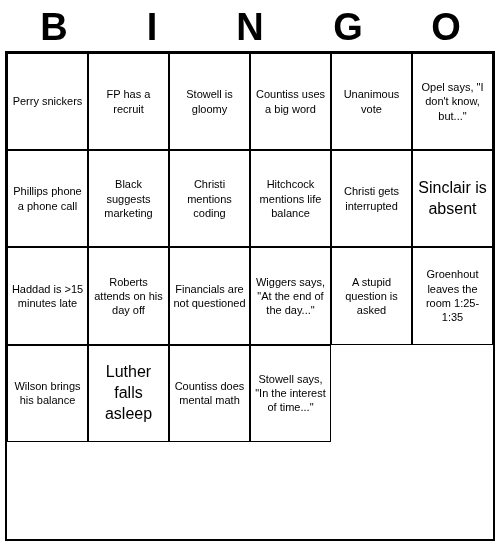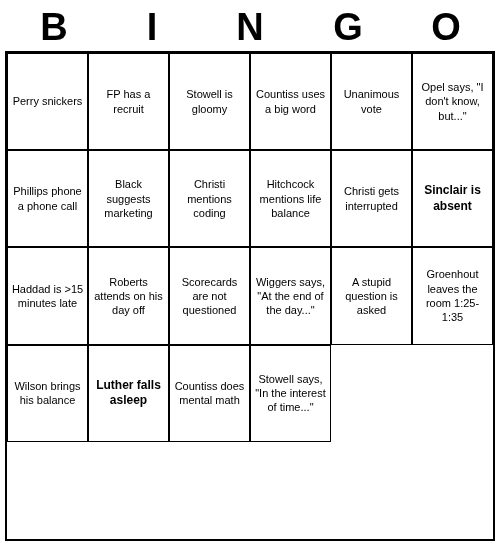--- a/index.html
+++ b/index.html
@@ -37,22 +37,22 @@
       border: 1px solid #000;
       display: flex;
       align-items: center;
       justify-content: center;
       text-align: center;
       font-size: 11px;
       padding: 3px;
       line-height: 1.3;
     }
     .bingo-cell.large-text {
-      font-size: 12px;
-      font-weight: bold;
+      font-size: 16px;
+      font-weight: normal;
     }
   </style>
 </head>
 <body>
 
 <div id="bingo-title">
 <span>B</span>
     <span>I</span>
     <span>N</span>
     <span>G</span>
@@ -67,21 +67,21 @@
     <div class="bingo-cell">Unanimous vote</div>
     <div class="bingo-cell">Opel says, "I don't know, but..."</div>
     <div class="bingo-cell">Phillips phone a phone call</div>
     <div class="bingo-cell">Black suggests marketing</div>
     <div class="bingo-cell">Christi mentions coding</div>
     <div class="bingo-cell">Hitchcock mentions life balance</div>
     <div class="bingo-cell">Christi gets interrupted</div>
     <div class="bingo-cell large-text">Sinclair is absent</div>
     <div class="bingo-cell">Haddad is &gt;15 minutes late</div>
     <div class="bingo-cell">Roberts attends on his day off</div>
-    <div class="bingo-cell">Scorecards are not questioned</div>
+    <div class="bingo-cell">Financials are not questioned</div>
     <div class="bingo-cell">Wiggers says, "At the end of the day..."</div>
     <div class="bingo-cell">A stupid question is asked</div>
     <div class="bingo-cell">Groenhout leaves the room 1:25-1:35</div>
     <div class="bingo-cell">Wilson brings his balance</div>
     <div class="bingo-cell large-text">Luther falls asleep</div>
     <div class="bingo-cell">Countiss does mental math</div>
     <div class="bingo-cell">Stowell says, "In the interest of time..."</div>
   </div>
 
 </body></html>

